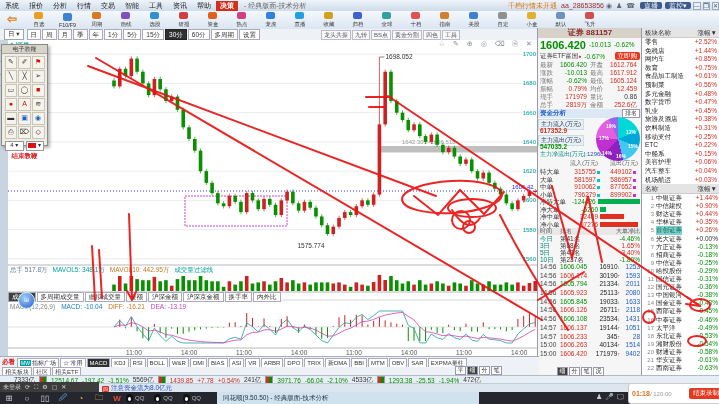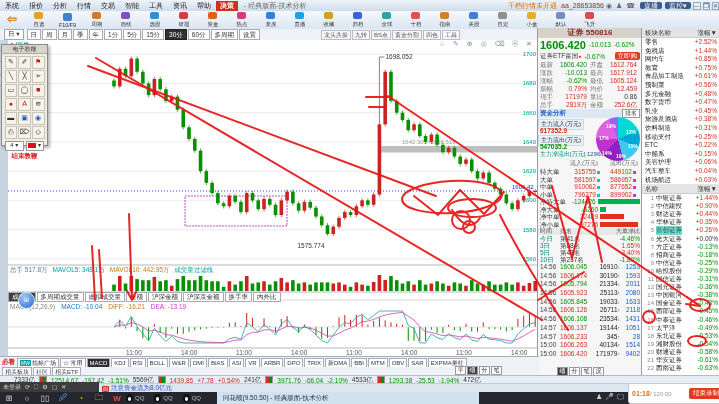--- a/index.html
+++ b/index.html
@@ -664,21 +664,21 @@
       <span class="psel">4 ▾</span>
       <span class="psel"><span class="pswatch"></span> ▾</span>
     </div>
     <div id="pend">结束教鞭</div>
   </div>
 
   <div id="ball">⊞</div>
 
   <div id="quote" class="abs">
     <div id="qhead">
-      <span>证券</span> <span>550816</span>
+      <span>证券</span> <span>881157</span>
     </div>
     <div id="qprice">
       <span class="pr">1606.420</span>
       <span class="ch">-10.013</span>
       <span class="pc">-0.62%</span>
     </div>
     <div id="qetf">
       <span>证券ETF富国</span>
         <span class="dot">●</span>
       <span class="epct">-0.67%</span>

